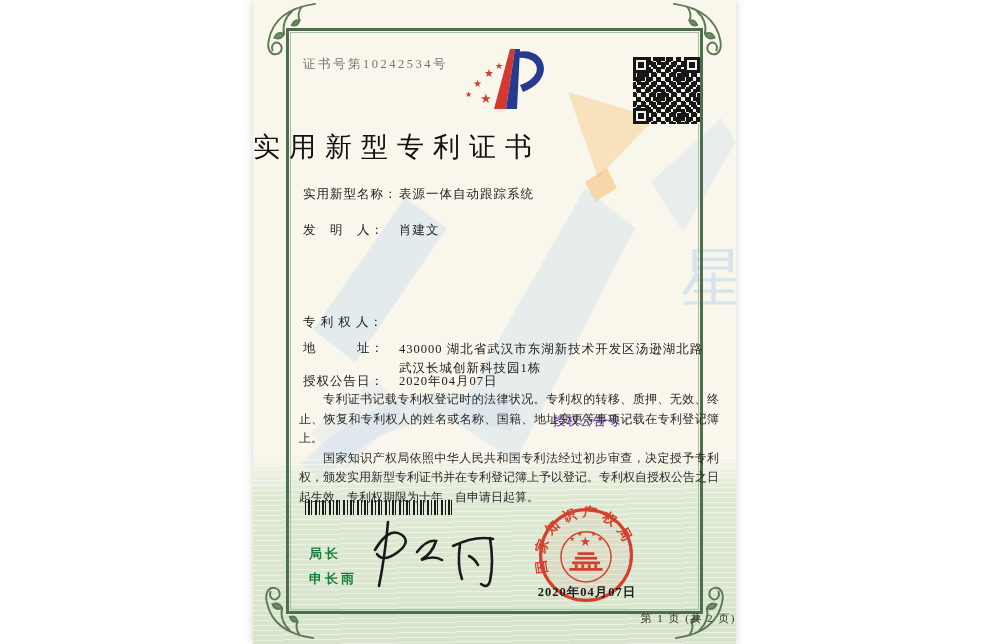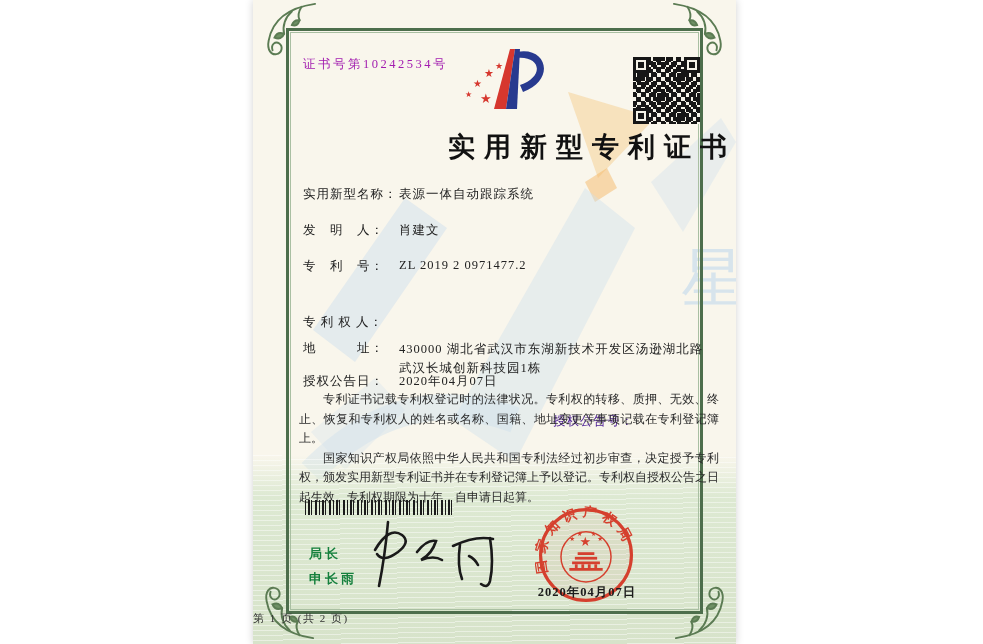--- a/index.html
+++ b/index.html
@@ -25,38 +25,38 @@
     position:absolute;left:33px;top:28px;right:33px;bottom:30px;
     border:3px solid #4d6e4c;
   }
   .border-inner{
     position:absolute;inset:1px;
     border:1px solid #a9bfa2;
   }
   .wm{position:absolute;inset:0;pointer-events:none;}
   .cert-no{
     position:absolute;left:50px;top:56px;
-    font-size:12.5px;letter-spacing:2.5px;color:#a21caf;
+    font-size:12.5px;letter-spacing:2.5px;color:#737373;
   }
   .logo{position:absolute;left:200px;top:44px;width:95px;height:72px;}
   .qr{
     position:absolute;left:380px;top:57px;width:67px;height:67px;
     background-color:#f4f2e8;
     background-image:
       repeating-conic-gradient(#161616 0% 25%, rgba(0,0,0,0) 0% 50%),
       repeating-conic-gradient(#161616 0% 25%, rgba(0,0,0,0) 0% 50%);
     background-size:8px 8px,10px 10px;
     background-position:0 0,3px 5px;
   }
   .finder{position:absolute;width:16px;height:16px;border:3px solid #161616;background:#f4f2e8;box-sizing:border-box;}
   .finder::after{content:"";position:absolute;left:2px;top:2px;width:6px;height:6px;background:#161616;}
   .finder.tl{left:0;top:0}.finder.tr{right:0;top:0}.finder.bl{left:0;bottom:0}
   .title{
-    position:absolute;left:0;right:0;top:129px;text-align:right;
-    font-size:27px;font-weight:700;letter-spacing:9px;color:#111;
+    position:absolute;left:0;right:0;top:129px;text-align:left;
+    font-size:27px;font-weight:400;letter-spacing:9px;color:#111;
   }
   .row{position:absolute;left:50px;right:20px;font-size:12.5px;letter-spacing:1px;display:flex;align-items:flex-start;}
   .flabel{display:inline-block;width:96px;flex:0 0 96px;white-space:pre;color:#222;}
   .fvalue{color:#222;}
   .addr .fvalue{width:322px;line-height:19px;}
   .pair2{margin-left:34px;white-space:pre;color:#4c1d95;margin-top:40px;}
   .paras{
     position:absolute;left:46px;top:390px;width:420px;
     font-size:12px;line-height:19.5px;text-align:justify;color:#2a2a2a;
   }
@@ -70,21 +70,21 @@
       #1b1b1b 10px 12px, rgba(0,0,0,0) 12px 14px);
   }
   .signer{position:absolute;left:56px;top:541px;font-size:13px;letter-spacing:3px;font-weight:600;color:#15803d;line-height:25px;}
   .sig{position:absolute;left:100px;top:516px;}
   .seal{position:absolute;left:282px;top:504px;width:102px;height:102px;}
   .seal-date{
     position:absolute;left:278px;top:584px;width:112px;text-align:center;
     font-size:12.5px;font-weight:700;letter-spacing:1px;color:#1c1c1c;
   }
   .page-footer{
-    position:absolute;left:0;right:0;top:611px;text-align:left;
+    position:absolute;left:0;right:0;top:611px;text-align:right;
     font-size:11px;letter-spacing:1.5px;color:#333;
   }
   .flourish{position:absolute;width:58px;height:58px;}
   .fl-tl{left:6px;top:0;}
   .fl-tr{right:6px;top:0;transform:scaleX(-1);}
   .fl-bl{left:4px;bottom:2px;transform:scaleY(-1);}
   .fl-br{right:4px;bottom:2px;transform:scale(-1,-1);}
 </style>
 </head>
 <body>
@@ -166,24 +166,20 @@
 
   <div class="title">实用新型专利证书</div>
 
   <div class="row" style="top:222px">
     <span class="flabel">发　明　人：</span>
     <span class="fvalue">肖建文</span>
   </div>
   <div class="row" style="top:186px">
     <span class="flabel">实用新型名称：</span>
     <span class="fvalue">表源一体自动跟踪系统</span>
-  </div>
-  <div class="row" style="top:258px">
-    <span class="flabel">专　利　号：</span>
-    <span class="fvalue">ZL 2019 2 0971477.2</span>
   </div>
   <div class="row" style="top:314px">
     <span class="flabel">专 利 权 人：</span>
   </div>
   <div class="row addr" style="top:340px">
     <span class="flabel">地　　　址：</span>
     <span class="fvalue">430000 湖北省武汉市东湖新技术开发区汤逊湖北路武汉长城创新科技园1栋</span>
   </div>
   <div class="row" style="top:373px">
     <span class="flabel">授权公告日：</span>

